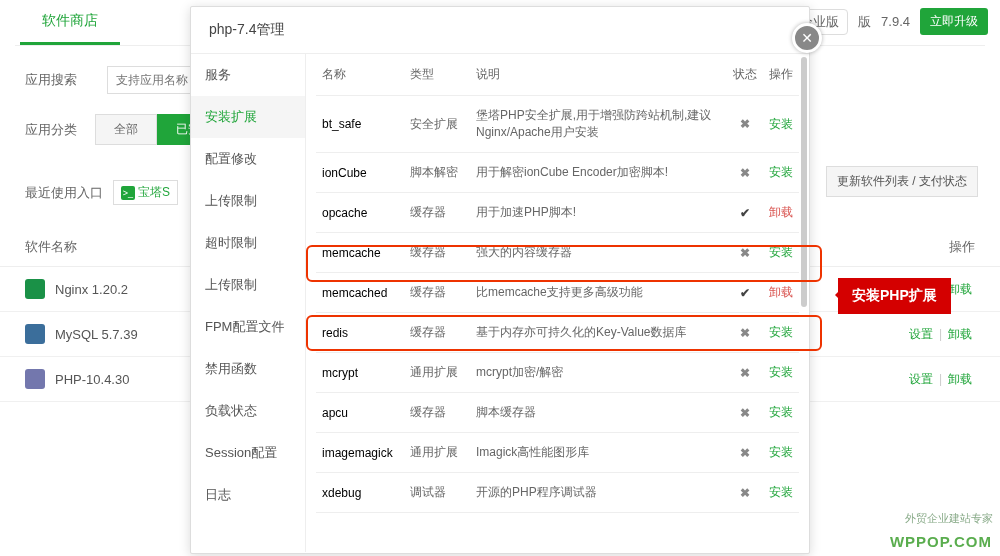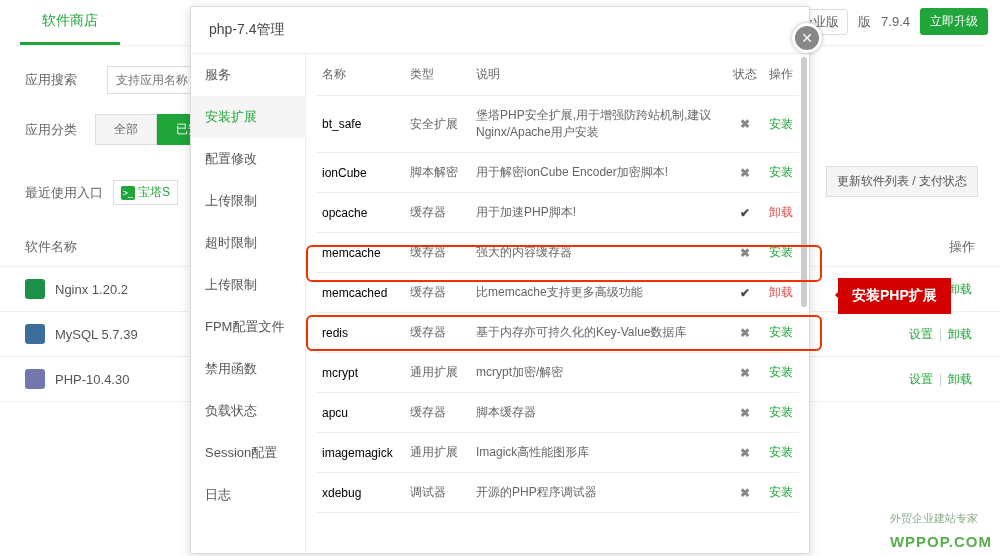--- a/index.html
+++ b/index.html
@@ -53,21 +53,21 @@
 .v-ico { color: #444; font-weight: bold; }
 
 
 .hl-box { position: absolute; border: 2px solid #e30; border-radius: 6px; pointer-events: none; }
 .hl1 { left: 306px; top: 245px; width: 516px; height: 37px; }
 .hl2 { left: 306px; top: 315px; width: 516px; height: 36px; }
 .callout { position: absolute; left: 838px; top: 278px; background: #d40000; color: #fff; padding: 9px 14px; font-size: 14px; font-weight: bold; }
 .callout::before { content:""; position:absolute; left:-9px; top:11px; border:6px solid transparent; border-right-color:#d40000; }
 
 .watermark { position: absolute; right: 8px; bottom: 6px; font-size: 15px; font-weight: bold; color: #5aad4e; letter-spacing: 1px; }
-.watermark-sub { position: absolute; right: 22px; bottom: 30px; font-size: 11px; color: #8a8; letter-spacing:0; }
+.watermark-sub { position: absolute; right: 7px; bottom: 30px; font-size: 11px; color: #8a8; letter-spacing:0; }
 .scrollbar { position:absolute; right:2px; top:50px; width:6px; height:250px; background:#ccc; border-radius:3px; }
 .ico-globe { width:15px; height:15px; border:1.5px solid #888; border-radius:50%; display:inline-block; position:relative; }
 .ico-globe::before{content:"";position:absolute;left:0;right:0;top:6px;height:1.5px;background:#888;}
 .ico-globe::after{content:"";position:absolute;top:0;bottom:0;left:5.5px;width:1.5px;background:#888;}
 .term-ico { width:14px;height:14px;background:#20a53a;color:#fff;font-size:9px;display:inline-flex;align-items:center;justify-content:center;border-radius:2px;}
 </style>
 </head>
 <body>
 
 <div class="bg-page">

